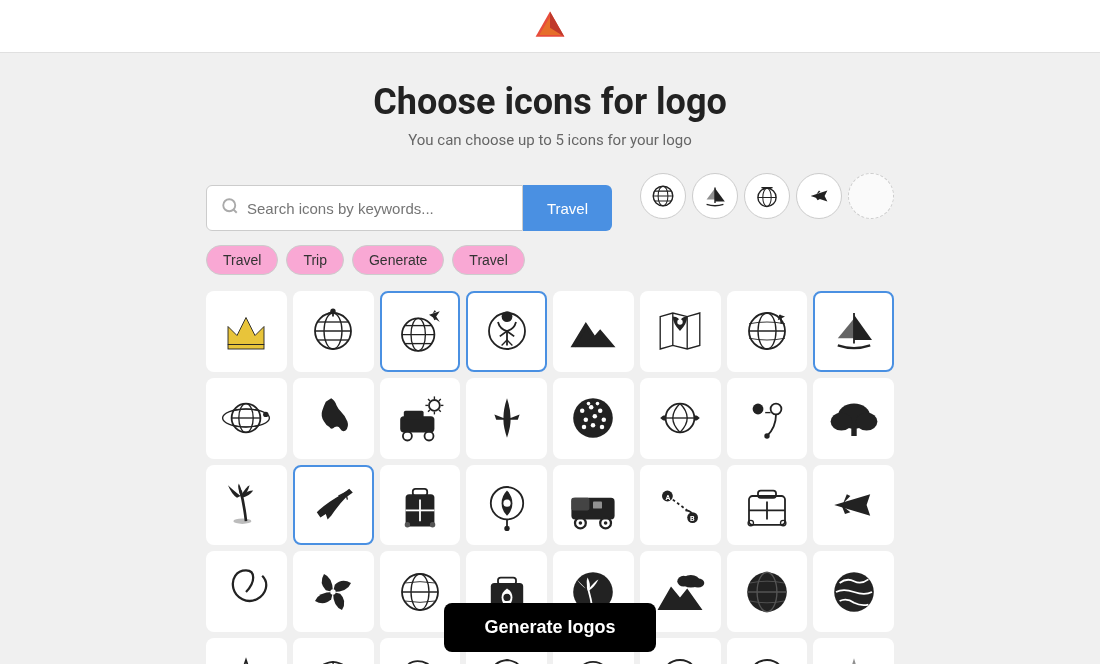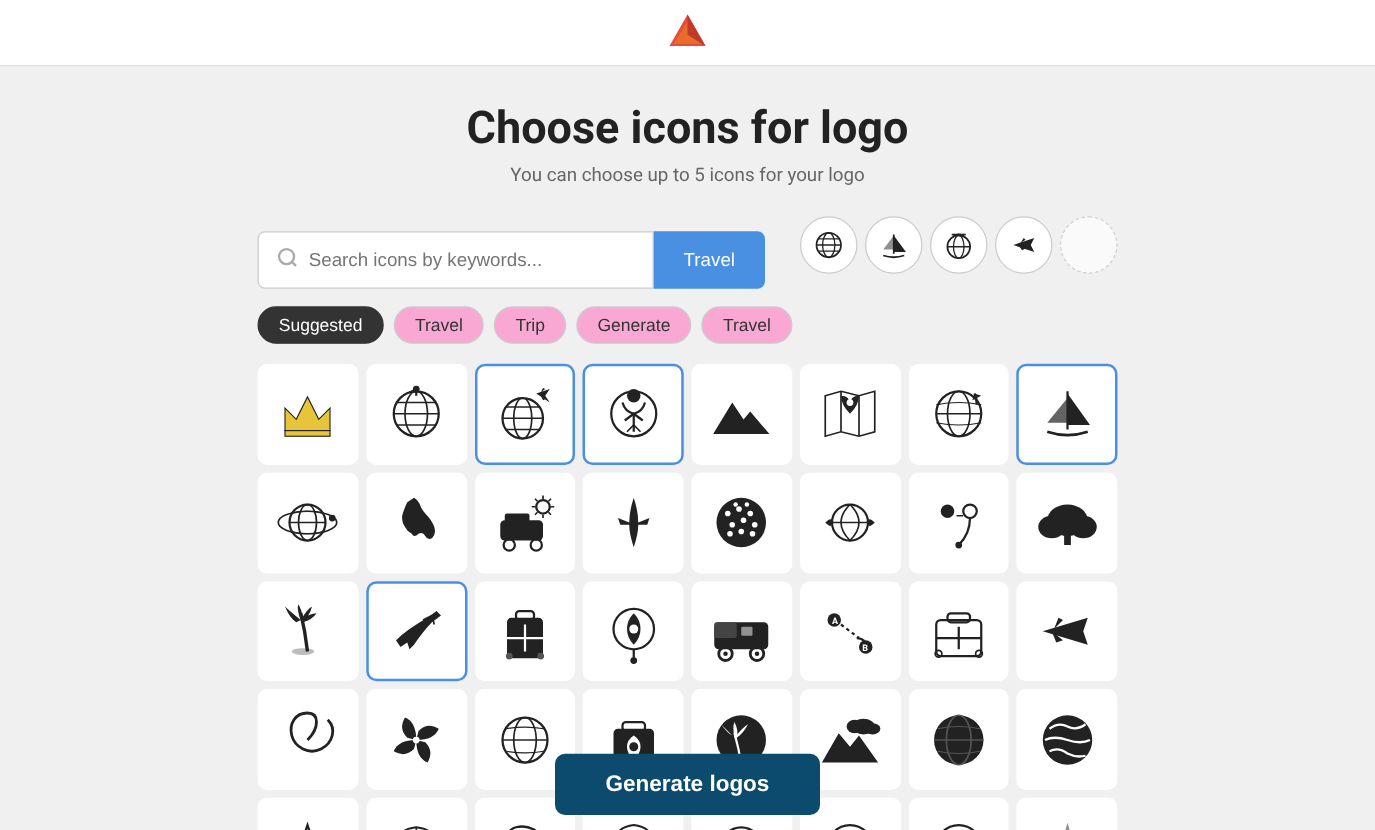--- a/index.html
+++ b/index.html
@@ -153,21 +153,21 @@
       position: fixed;
       bottom: 0;
       left: 0;
       right: 0;
       display: flex;
       justify-content: center;
       padding: 12px;
       background: transparent;
     }
     .generate-btn button {
-      background: #0c4a6e;
+      background: #000000;
       color: white;
       border: none;
       padding: 14px 40px;
       font-size: 18px;
       font-weight: 600;
       border-radius: 8px;
       cursor: pointer;
     }
     .search-and-slots {
       display: flex;
@@ -249,21 +249,20 @@
           <path d="M16 18 L20 12 L22 14" fill="#222"></path>
         </svg>
       </div>
 
       <div class="selected-icon-slot empty">
       </div>
     </div>
   </div>
 
   <div class="filter-row">
-    <button class="filter-btn active">Suggested</button>
     <button class="filter-btn">Travel</button>
     <button class="filter-btn">Trip</button>
     <button class="filter-btn">Generate</button>
     <button class="filter-btn">Travel</button>
   </div>
 
   <div class="icon-grid">
 
     <div class="icon-cell">
       <svg viewBox="0 0 60 60" fill="none">

